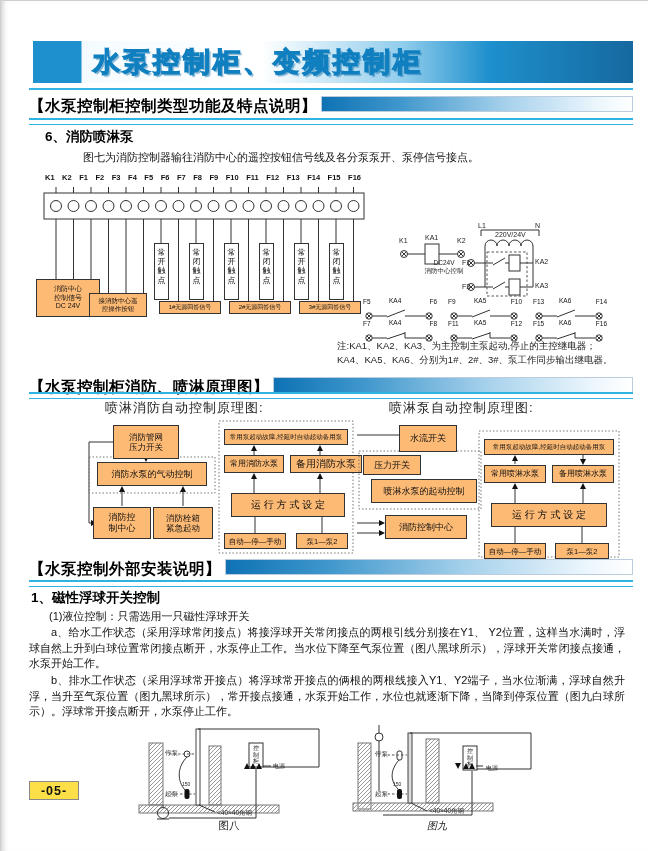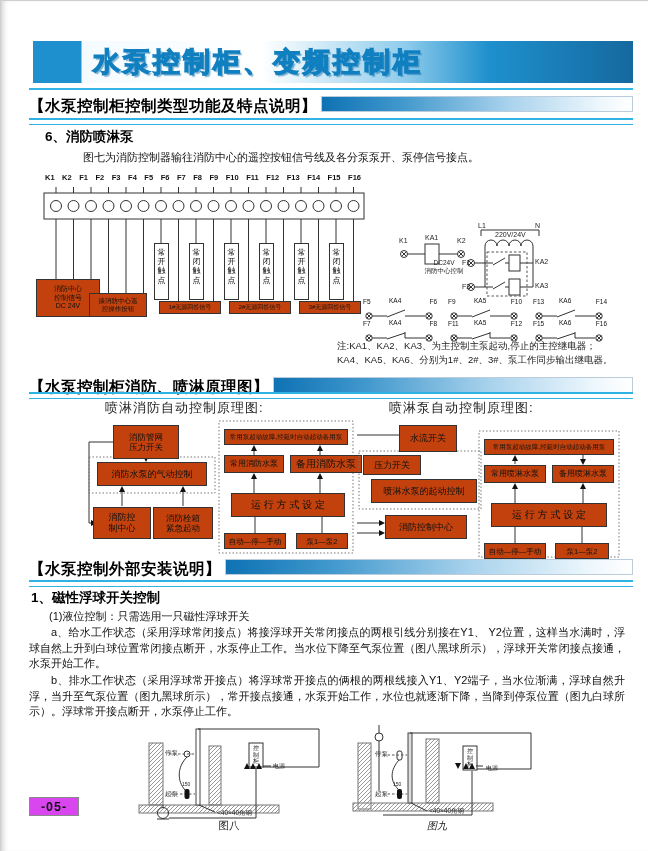--- a/index.html
+++ b/index.html
@@ -15,35 +15,35 @@
   .banner-line{position:absolute;left:28px;top:87px;width:604px;height:2px;background:#35b5e5;}
   
   .sec-row{position:absolute;left:28px;width:604px;height:19px;display:flex;gap:4px;}
   .sec-title{font-size:15.5px;font-weight:bold;color:#000;white-space:nowrap;letter-spacing:.5px;}
   .sec-bar{flex:1;height:14px;border:1px solid #bcd;
     background:linear-gradient(90deg,#0e72b4,#3f97cc 25%,#a8d2ec 60%,#eef7fd 90%,#fff);}
   .sec-lines{position:absolute;left:28px;width:604px;height:4px;border-top:2px solid #2fb3e3;border-bottom:1px solid #2fb3e3;}
   .h-sub{position:absolute;font-weight:bold;color:#000;}
   .para{position:absolute;font-size:11px;line-height:15.5px;color:#111;text-align:justify;}
   
-  .box{position:absolute;border:1px solid #333;background:#c2410c;box-sizing:border-box;
+  .box{position:absolute;border:1px solid #333;background:#fdba74;box-sizing:border-box;
        display:flex;align-items:center;justify-content:center;text-align:center;line-height:1.2;color:#111;}
   .vbox{position:absolute;border:1px solid #333;background:#fff;box-sizing:border-box;font-size:8px;
         line-height:1.15;text-align:center;padding-top:4px;word-break:break-all;color:#111;}
   .lbl{position:absolute;white-space:nowrap;color:#222;}
   svg{position:absolute;overflow:visible;}
   .wire{stroke:#333;stroke-width:1;fill:none;}
   .dash{stroke:#555;stroke-width:1;fill:none;stroke-dasharray:2.5,2;}
   .dot{stroke:#777;stroke-width:1;fill:none;stroke-dasharray:1.5,2;}
   .ah{fill:#111;stroke:none;}
   .contact-grp{position:absolute;width:76px;height:24px;}
   .contact-grp .cl{position:absolute;left:0;top:0;font-size:6.5px;}
   .contact-grp .cm{position:absolute;left:26px;top:-1px;font-size:6.5px;}
   .contact-grp .cr{position:absolute;right:2px;top:0;font-size:6.5px;}
-  .pageno{position:absolute;left:28px;top:796px;width:48px;height:17px;background:#d946ef;border:1px solid #8a8a8a;
+  .pageno{position:absolute;left:28px;top:780px;width:48px;height:17px;background:#fde047;border:1px solid #8a8a8a;
           display:flex;align-items:center;justify-content:center;font-weight:bold;font-size:12.5px;letter-spacing:1px;}
   .figlbl{position:absolute;font-size:6.5px;color:#222;white-space:nowrap;}
   .vtext{position:absolute;font-size:6px;line-height:1.1;width:8px;word-break:break-all;text-align:center;color:#222;}
 </style>
 </head>
 <body>
 
 <div class="page">
 
   <div class="banner">

